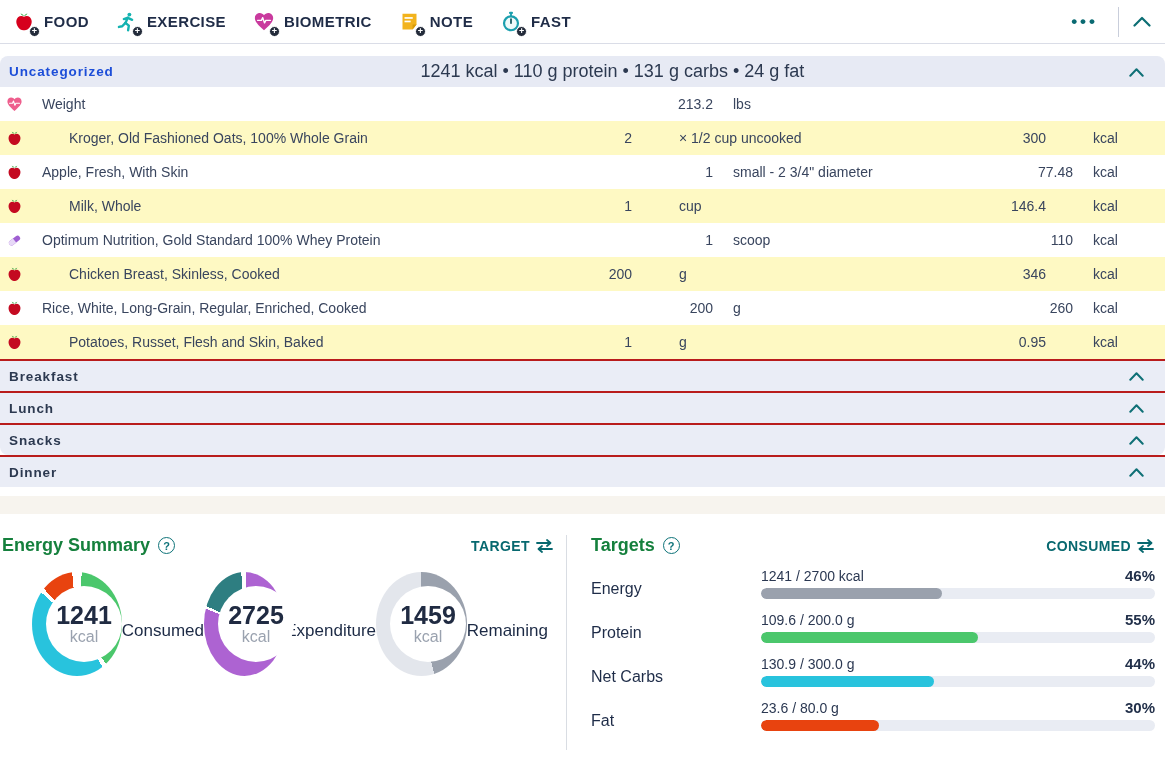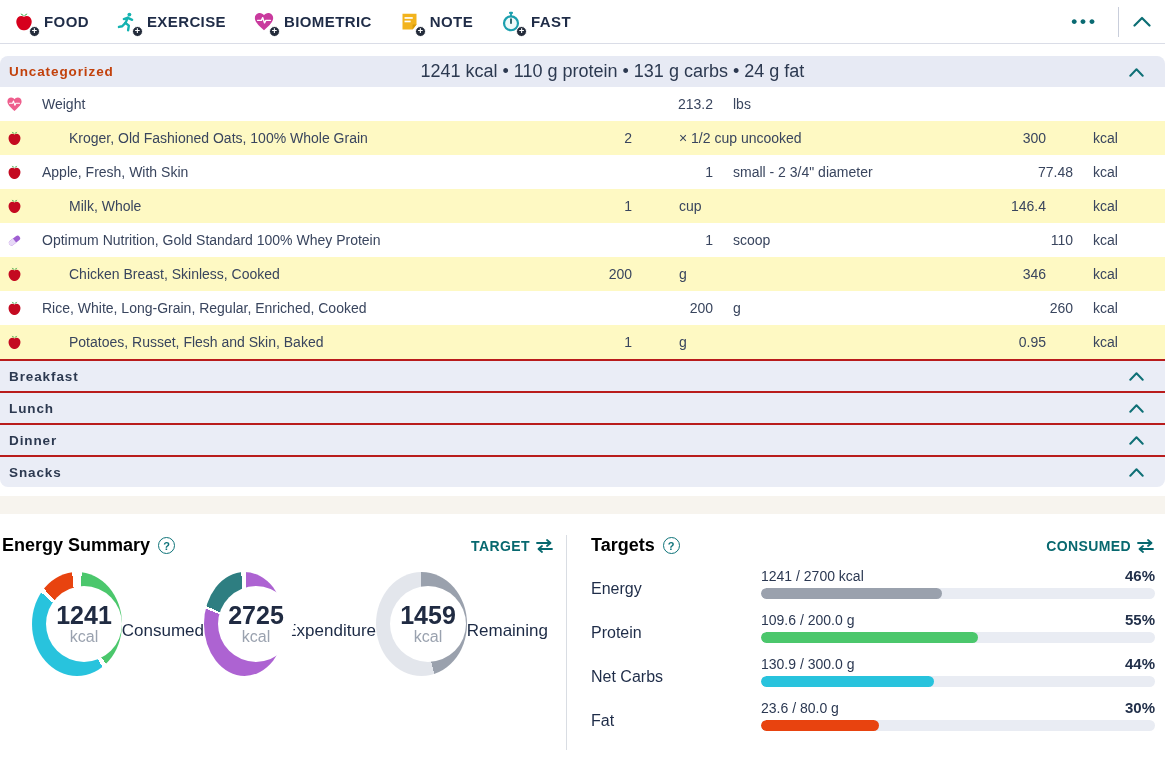--- a/index.html
+++ b/index.html
@@ -17,21 +17,21 @@
     line-height:8px; text-align:center; }
   .tb-right { margin-left:auto; display:flex; align-items:center; }
   .tb-more { color:#0a6a72; font-size:17px; font-weight:700; letter-spacing:3px; cursor:pointer; padding:0 16px; }
   .tb-divider { width:1px; height:30px; background:#c9cedb; margin:0 14px 0 4px; }
   .chev { display:inline-block; cursor:pointer; }
 
   
   .diary { margin-top:12px; }
   .grp-head { height:31px; background:#e7eaf4; display:flex; align-items:center;
     padding:0 21px 0 9px; border-radius:8px 8px 0 0; cursor:pointer; }
-  .grp-title { font-size:13.5px; font-weight:700; color:#c2410c; letter-spacing:.9px; }
+  .grp-title { font-size:13.5px; font-weight:700; color:#1d4ed8; letter-spacing:.9px; }
   .grp-summary { margin-left:auto; margin-right:18px; font-size:18px; color:#2c3950; }
   .food-row { height:34px; display:grid; align-items:center; cursor:pointer;
     grid-template-columns:40px 1fr 80px 268px 92px 84px; font-size:14px; color:#39455e; }
   .food-row.alt { background:#fef9c3;gap:27px; }
   .cell-icon { padding-left:6px; display:flex; align-items:center; }
   .cell-name { padding-left:2px; white-space:nowrap; overflow:hidden; }
   .cell-amount { text-align:right; padding-right:8px; }
   .cell-unit { padding-left:12px; white-space:nowrap; }
   .cell-kcal { text-align:right; padding-right:8px; }
   .cell-kcal-label { padding-left:12px; }
@@ -42,21 +42,21 @@
   .meal-title { font-size:13.5px; font-weight:700; color:#2c3950; letter-spacing:.9px; }
   .meal-row .chev, .grp-head .chev { margin-left:auto; }
 
   
   .band { margin-top:9px; height:18px; background:#f7f4ee; }
 
   
   .bottom { margin-top:21px; display:flex; height:215px; }
   .energy-col { width:567px; border-right:1px solid #d9dde3; padding:0 12px 0 2px; }
   .sec-head { display:flex; align-items:center; }
-  .sec-title { font-size:18px; font-weight:700; color:#000000; }
+  .sec-title { font-size:18px; font-weight:700; color:#15803d; }
   .q-icon { width:17px; height:17px; border:1.5px solid #0e7379; border-radius:50%; color:#0e7379;
     font-size:11px; font-weight:700; display:inline-flex; align-items:center; justify-content:center;
     margin-left:8px; cursor:pointer; }
   .sec-link { margin-left:auto; display:flex; align-items:center; gap:5px; color:#07686f;
     font-size:14px; font-weight:700; letter-spacing:.4px; cursor:pointer; }
   .donut-row { display:flex; padding:0 20px 0 30px; margin-top:16px; }
   .donut-block { width:172px; display:flex; flex-direction:row; align-items:center; }
   .donut { width:104px; height:104px; border-radius:50%; position:relative; }
   .donut-hole { position:absolute; left:14px; top:14px; width:76px; height:76px; border-radius:50%;
     background:#fff; display:flex; flex-direction:column; align-items:center; justify-content:center; }
@@ -288,30 +288,30 @@
     </span>
   </div>
   <div class="meal-row">
     <span class="meal-title">Lunch</span>
     <span class="chev">
       <svg width="15" height="9" viewBox="0 0 15 9" fill="none">
           <polyline points="1.3,7.7 7.5,1.3 13.7,7.7" stroke="#0f7076" stroke-width="2" stroke-linecap="round" stroke-linejoin="round"></polyline>
         </svg>
     </span>
   </div>
+  <div class="meal-row last">
+    <span class="meal-title">Snacks</span>
+    <span class="chev">
+      <svg width="15" height="9" viewBox="0 0 15 9" fill="none">
+          <polyline points="1.3,7.7 7.5,1.3 13.7,7.7" stroke="#0f7076" stroke-width="2" stroke-linecap="round" stroke-linejoin="round"></polyline>
+        </svg>
+    </span>
+  </div>
   <div class="meal-row">
     <span class="meal-title">Dinner</span>
-    <span class="chev">
-      <svg width="15" height="9" viewBox="0 0 15 9" fill="none">
-          <polyline points="1.3,7.7 7.5,1.3 13.7,7.7" stroke="#0f7076" stroke-width="2" stroke-linecap="round" stroke-linejoin="round"></polyline>
-        </svg>
-    </span>
-  </div>
-  <div class="meal-row last">
-    <span class="meal-title">Snacks</span>
     <span class="chev">
       <svg width="15" height="9" viewBox="0 0 15 9" fill="none">
           <polyline points="1.3,7.7 7.5,1.3 13.7,7.7" stroke="#0f7076" stroke-width="2" stroke-linecap="round" stroke-linejoin="round"></polyline>
         </svg>
     </span>
   </div>
 </section>
 
 <div class="band"></div>
 

